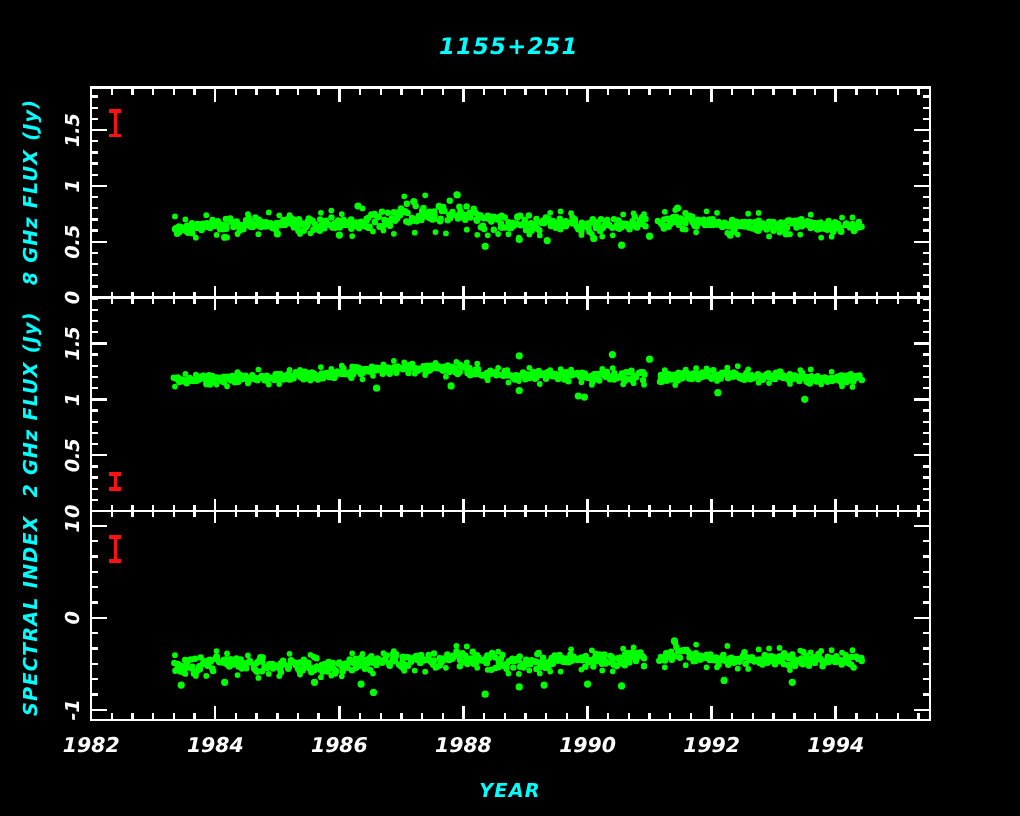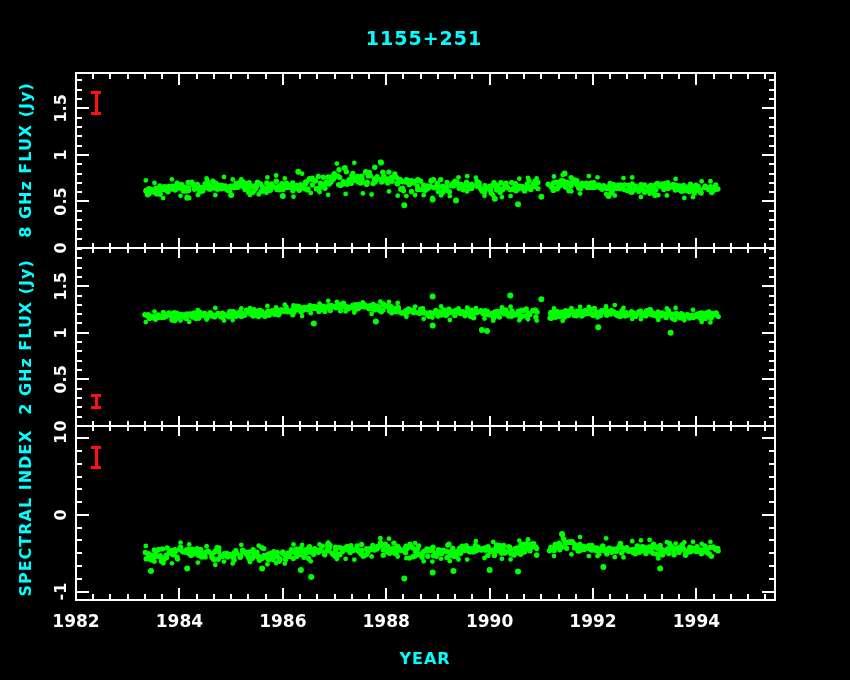--- a/index.html
+++ b/index.html
@@ -1,16 +1,16 @@
 <!DOCTYPE html>
 <html><head>
 <meta charset="utf-8">
 <style>
   html,body{margin:0;padding:0;background:#000;}
-  #stage{position:relative;width:850px;height:680px;background:#000;overflow:hidden;}
+  #stage{position:relative;width:850px;height:680px;background:#000;overflow:hidden;font-style:italic;}
   svg{position:absolute;left:0;top:0;}
   text{font-family:"DejaVu Sans",sans-serif;}
   .t-title{fill:#00ffff;font-size:19px;font-weight:bold;letter-spacing:1px;}
   .t-axis{fill:#00ffff;font-size:16px;font-weight:bold;letter-spacing:1px;}
   .t-tick{fill:#ffffff;font-size:17px;font-weight:bold;}
   .t-ytick{fill:#ffffff;font-size:16px;font-weight:bold;}
 </style>
 </head>
 <body>
 

